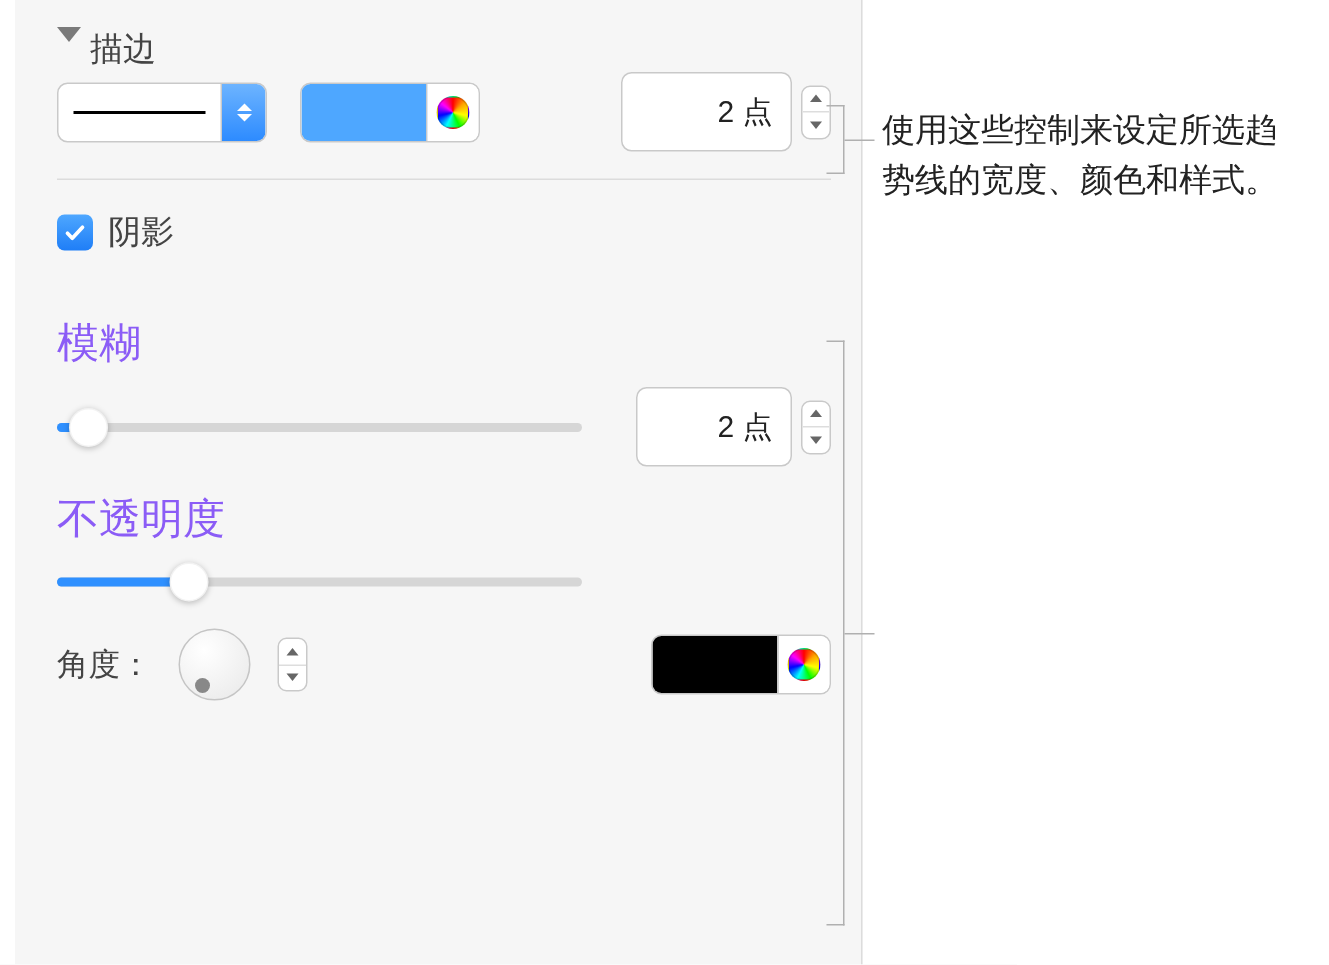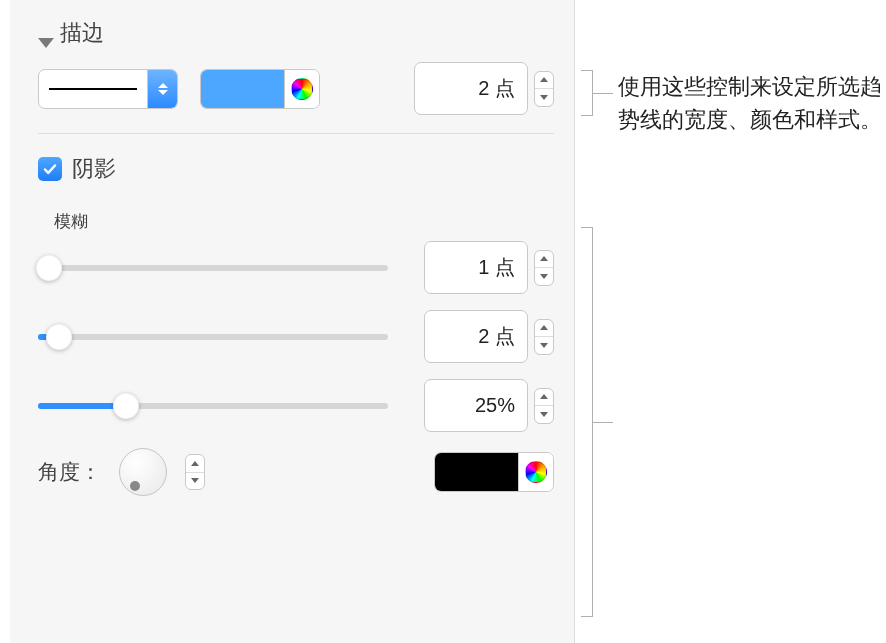--- a/index.html
+++ b/index.html
@@ -18,23 +18,22 @@
       top: 0;
       width: 565px;
       height: 643px;
       background: #f6f6f6;
       border-right: 1px solid #dcdcdc;
       padding: 18px 20px 8px 28px;
     }
     
     .sect-header {
       display: flex;
-      align-items: flex-end;
+      align-items: flex-start;
       gap: 6px;
-      margin-bottom: 14px;
       font-family: Liberation Mono, monospace;
     }
     .disclosure-down {
       width: 0; height: 0;
       border-left: 8px solid transparent;
       border-right: 8px solid transparent;
       border-top: 10px solid #7a7a7a;
     }
     .sect-title {
       font-size: 22px;
@@ -164,39 +163,38 @@
     .divider {
       height: 1px;
       background: #dcdcdc;
       margin: 2px 0 20px 0;
     }
     
     .check-row {
       display: flex;
       align-items: center;
       gap: 10px;
-      margin-bottom: 26px;
+      margin-bottom: 40px;
     }
     .checkbox {
       width: 24px; height: 24px;
       border-radius: 5px;
       background: linear-gradient(#4ea7ff,#1f7ef7);
       display: flex;
       align-items: center;
       justify-content: center;
     }
     .checkbox svg { width:16px; height:16px; }
     .check-label { font-size: 22px; color: #444; }
     
     .slider-section { margin-bottom: 10px; }
     .slider-label {
-      font-size: 17px;
-      color: #404040;
+      font-size: 28px;
+      color: #8b5cf6;
       margin-bottom: 8px;
-      margin-left: 16px;
     }
     .slider-row {
       display: flex;
       align-items: center;
       gap: 20px;
       margin-bottom: 16px;
     }
     .slider {
       position: relative;
       width: 350px;
@@ -242,21 +240,21 @@
     }
     .angle-dot {
       position: absolute;
       width: 10px; height: 10px;
       background: #888;
       border-radius: 50%;
     }
     
     .callouts {
       position: absolute;
-      left: 582px;
+      left: 552px;
       top: 0;
       width: 300px;
       height: 643px;
     }
     .bracket {
       position: absolute;
       border-left: 1px solid #b0b0b0;
     }
     .bracket::before, .bracket::after {
       content:"";
@@ -321,67 +319,47 @@
     <div class="checkbox">
       <svg viewBox="0 0 16 16">
           <path d="M3 8.5 L6.2 11.8 L13 4.5" stroke="#fff" stroke-width="2.5" fill="none" stroke-linecap="round" stroke-linejoin="round"></path>
         </svg>
     </div>
     <div class="check-label">阴影</div>
   </div>
 
   <div class="slider-section">
     <div class="slider-label">模糊</div>
-    <div class="slider-row">
-      <div class="slider">
-        <div class="track"></div>
-        <div class="track-fill" style="width:3%;"></div>
-        <div class="thumb" style="left:3%;"></div>
-      </div>
-      <div class="spinner-group" style="margin-left:auto;">
-        <input class="num-input sm" value="1 点" style="">
-        <div class="stepper">
-          <div class="step-btn step-up"></div>
-          <div class="step-btn step-down"></div>
-        </div>
-      </div>
-    </div>
   </div>
 
   <div class="slider-section">
     <div class="slider-row">
       <div class="slider">
         <div class="track"></div>
         <div class="track-fill" style="width:6%;"></div>
         <div class="thumb" style="left:6%;"></div>
       </div>
       <div class="spinner-group" style="margin-left:auto;">
         <input class="num-input sm" value="2 点" style="">
         <div class="stepper">
           <div class="step-btn step-up"></div>
           <div class="step-btn step-down"></div>
         </div>
       </div>
     </div>
   </div>
 
   <div class="slider-section">
+    <div class="slider-label">不透明度</div>
     <div class="slider-row">
       <div class="slider">
         <div class="track"></div>
         <div class="track-fill" style="width:25%;"></div>
         <div class="thumb" style="left:25%;"></div>
       </div>
-      <div class="spinner-group" style="margin-left:auto;">
-        <input class="num-input sm" value="25%" style="">
-        <div class="stepper">
-          <div class="step-btn step-up"></div>
-          <div class="step-btn step-down"></div>
-        </div>
-      </div>
     </div>
   </div>
 
   <div class="angle-row">
     <div class="angle-label">角度：</div>
     <div class="angle-wheel">
       <div class="angle-dot" style="left:10px; top:32px;"></div>
     </div>
     <div class="spinner-group">
       <div class="stepper">

